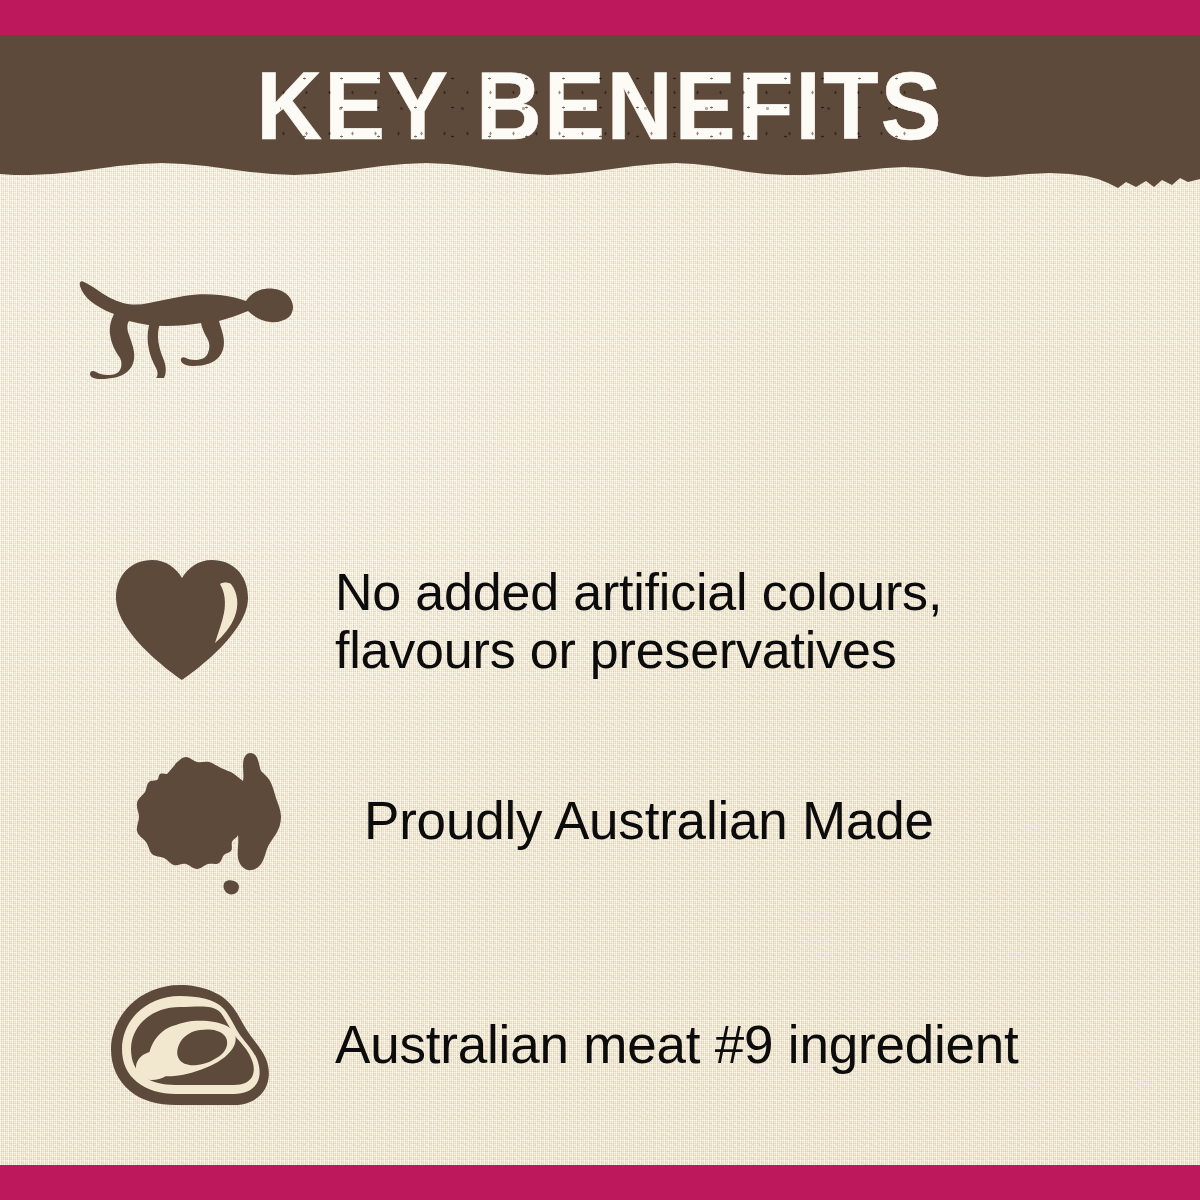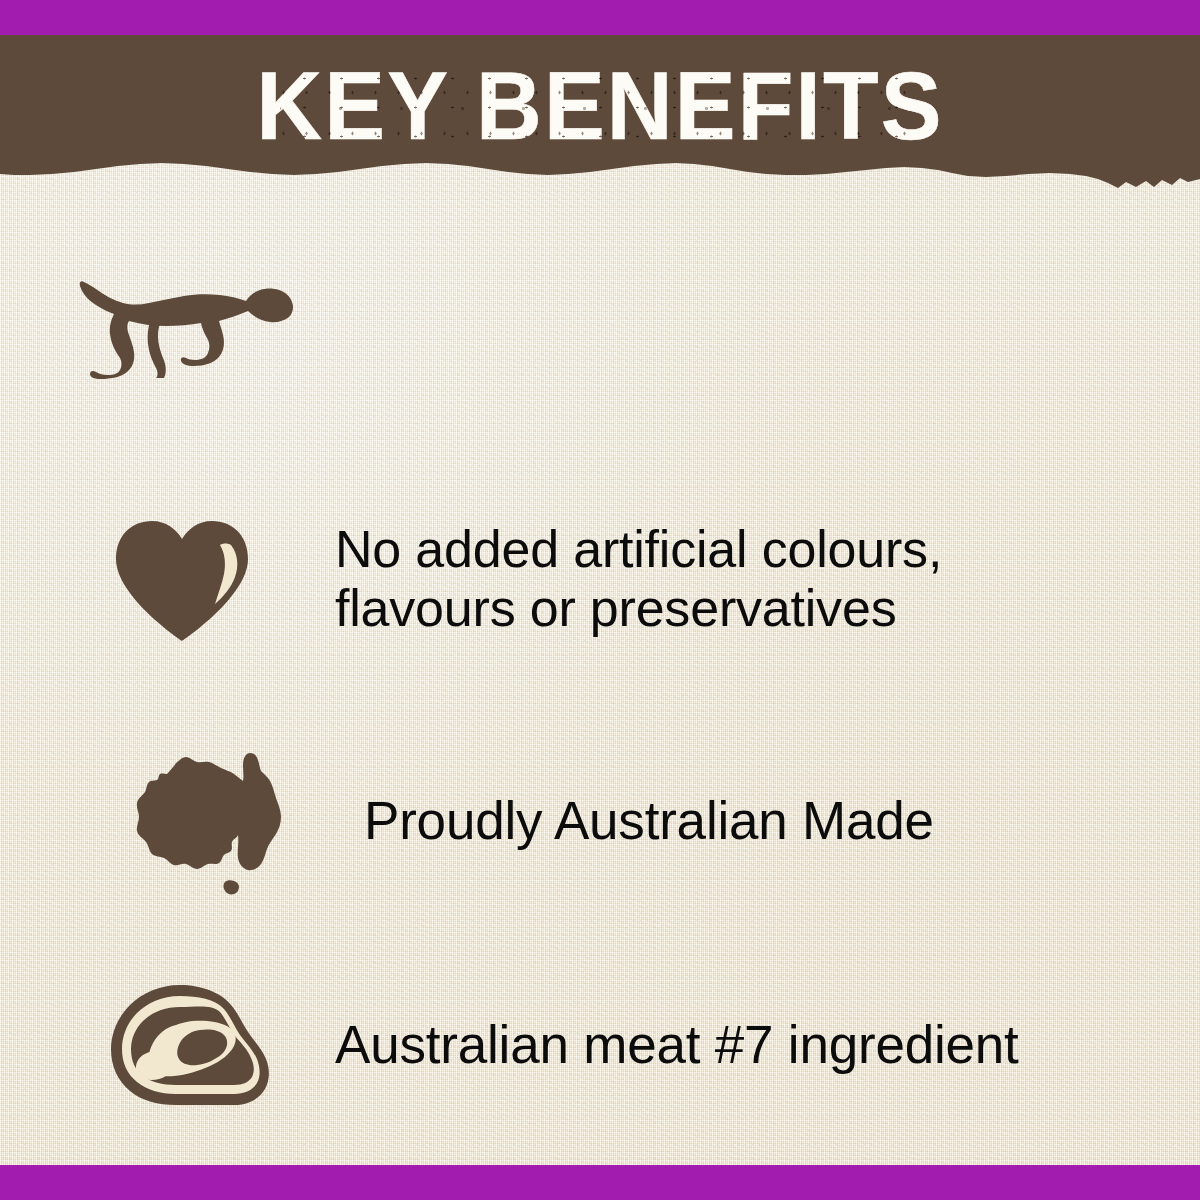--- a/index.html
+++ b/index.html
@@ -12,21 +12,21 @@
     width: 1200px;
     height: 1200px;
     overflow: hidden;
     font-family: "Liberation Sans", sans-serif;
   }
 
   #panel {
     position: relative;
     width: 1200px;
     height: 1200px;
-    background: #a21caf;
+    background: #be185d;
   }
 
   
   .cream-body {
     position: absolute;
     left: 0;
     top: 35px;
     width: 1200px;
     height: 1130px;
     background-color: #f2e8cf;
@@ -118,21 +118,21 @@
     z-index: 2;
   }
   .row {
     position: absolute;
     left: 0;
     width: 1200px;
     display: flex;
     align-items: center;
   }
   .row-1 { top: 0px;   height: 190px; }
-  .row-2 { top: 252px; height: 190px; }
+  .row-2 { top: 258px; height: 190px; align-items: flex-end; }
   .row-3 { top: 494px; height: 190px; margin-left: 29px; }
   .row-4 { top: 718px; height: 190px; }
 
   .icon-cell {
     width: 335px;
     flex: 0 0 335px;
     display: flex;
     align-items: center;
     justify-content: flex-start;
     padding-left: 0;
@@ -312,17 +312,17 @@
             C120,65 121,57 116,52 C110,46 100,46 92,47 Z
           "></path>
 
           <path fill="#f2e8cf" d="
             M39,70 C33,72 29,77 28,83 C27,89 30,94 36,96
             C43,98 52,97 58,93 C64,89 66,83 63,77
             C60,71 51,68 44,69 C42,69 40,69 39,70 Z
           "></path>
         </svg>
       </div>
-      <div class="text-cell one-line">Australian meat #7 ingredient</div>
+      <div class="text-cell one-line">Australian meat #9 ingredient</div>
     </div>
 
   </div>
 </div>
 
 </body></html>

